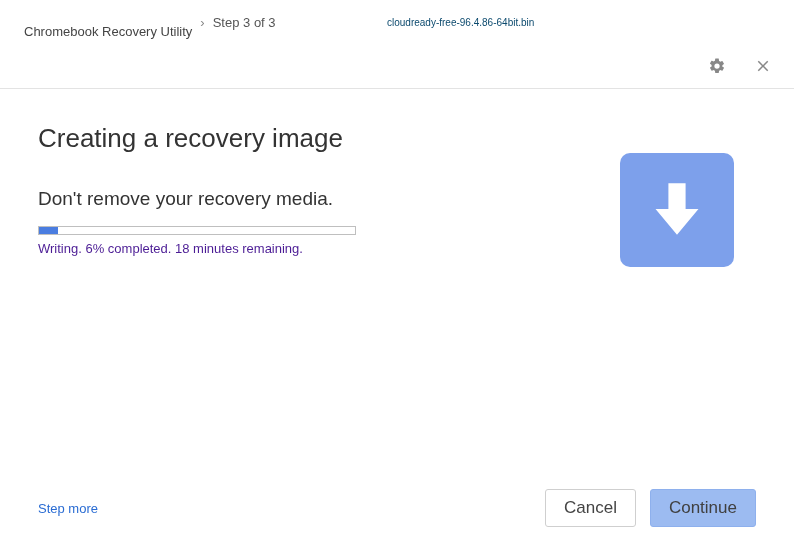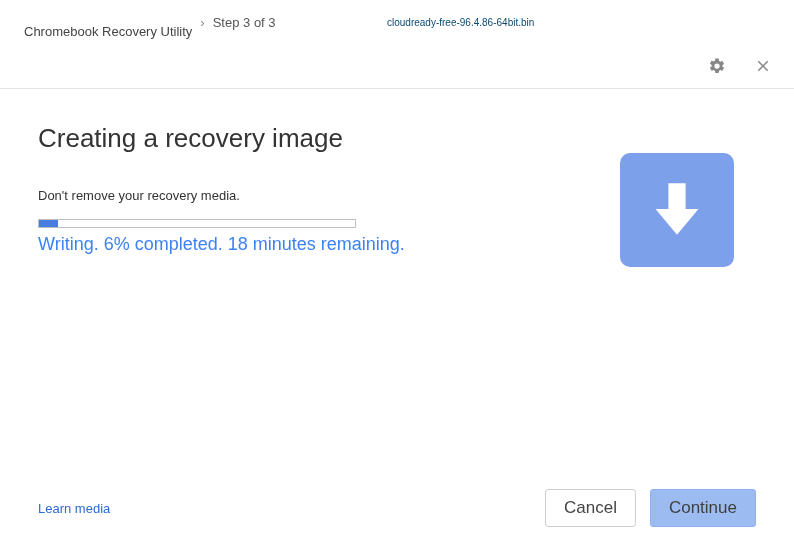--- a/index.html
+++ b/index.html
@@ -57,40 +57,40 @@
       position: relative;
       height: calc(100% - 44px - 44px - 1px - 72px);
     }
     .page-title {
       font-size: 26px;
       font-weight: 400;
       color: #333;
       margin-bottom: 34px;
     }
     .instruction {
-      font-size: 13px;
+      font-size: 19px;
       color: #333;
       margin-bottom: 16px;
     }
     .progress-bar {
       width: 318px;
       height: 9px;
       border: 1px solid #bfbfbf;
       background: #fff;
       position: relative;
       margin-bottom: 6px;
     }
     .progress-fill {
       height: 100%;
       background: #4a7de0;
       width: 6%;
     }
     .progress-text {
-      font-size: 18px;
-      color: #3b82f6;
+      font-size: 13px;
+      color: #4c1d95;
     }
     .download-badge {
       position: absolute;
       right: 60px;
       top: 64px;
       width: 114px;
       height: 114px;
       background: #7da0eb;
       border-radius: 10px;
       display: flex;
@@ -170,18 +170,18 @@
   <div class="progress-text">Writing. 6% completed. 18 minutes remaining.</div>
 
   <div class="download-badge">
     <svg viewBox="0 0 48 54">
         <path d="M16 2 h16 v24 h12 L24 50 4 26 h12 z"></path>
       </svg>
   </div>
 </div>
 
 <div class="footer">
-  <span class="learn-more">Learn media</span>
+  <span class="learn-more">Step more</span>
   <div class="footer-buttons">
     <button class="btn btn-cancel">Cancel</button>
     <button class="btn btn-continue">Continue</button>
   </div>
 </div>
 
 </body></html>

